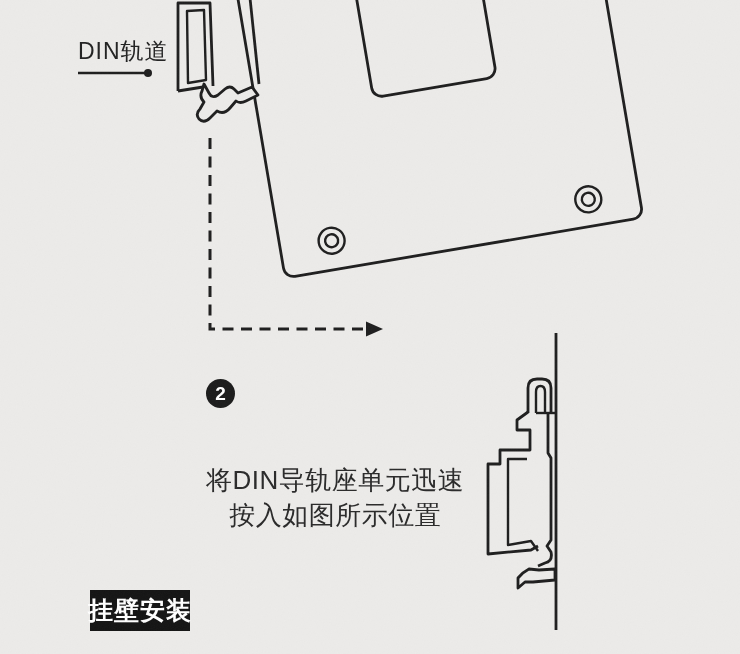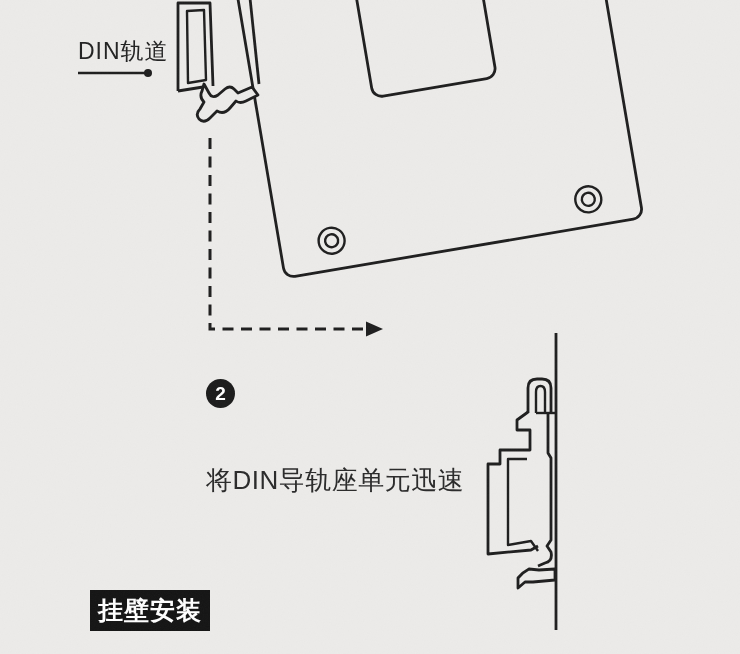--- a/index.html
+++ b/index.html
@@ -39,21 +39,21 @@
     display:flex;align-items:center;justify-content:center;
     font-size:19px;font-weight:bold;
   }
   .step-text{
     position:absolute;left:206px;top:416px;
     font-size:26px;line-height:35px;letter-spacing:.5px;
     color:var(--text);white-space:nowrap;margin-top:47px;
   }
   .section-label{
     position:absolute;left:90px;top:590px;
-    width:120px;height:41px;
+    width:100px;height:41px;
     background:var(--label-bg);color:var(--label-fg);
     display:flex;align-items:center;justify-content:center;
     font-size:25px;font-weight:bold;letter-spacing:1px;
     white-space:nowrap;
   }
   .grain{position:absolute;left:0;top:0;pointer-events:none;opacity:.6;}
 </style>
 </head>
 <body>
 
@@ -116,20 +116,21 @@
   </svg>
 
   <div class="din-label">DIN轨道</div>
 
   <div class="step-badge">
     <span>2</span>
   </div>
 
   <div class="step-text">
     <div>将DIN导轨座单元迅速</div>
+    <div>按入如图所示位置</div>
   </div>
 
   <div class="section-label">
     <span>挂壁安装</span>
   </div>
 
   <svg class="grain" width="740" height="654">
     <filter id="grain-f">
       <feTurbulence type="fractalNoise" baseFrequency="0.85" numOctaves="2" stitchTiles="stitch"></feTurbulence>
       <feColorMatrix type="saturate" values="0"></feColorMatrix>

